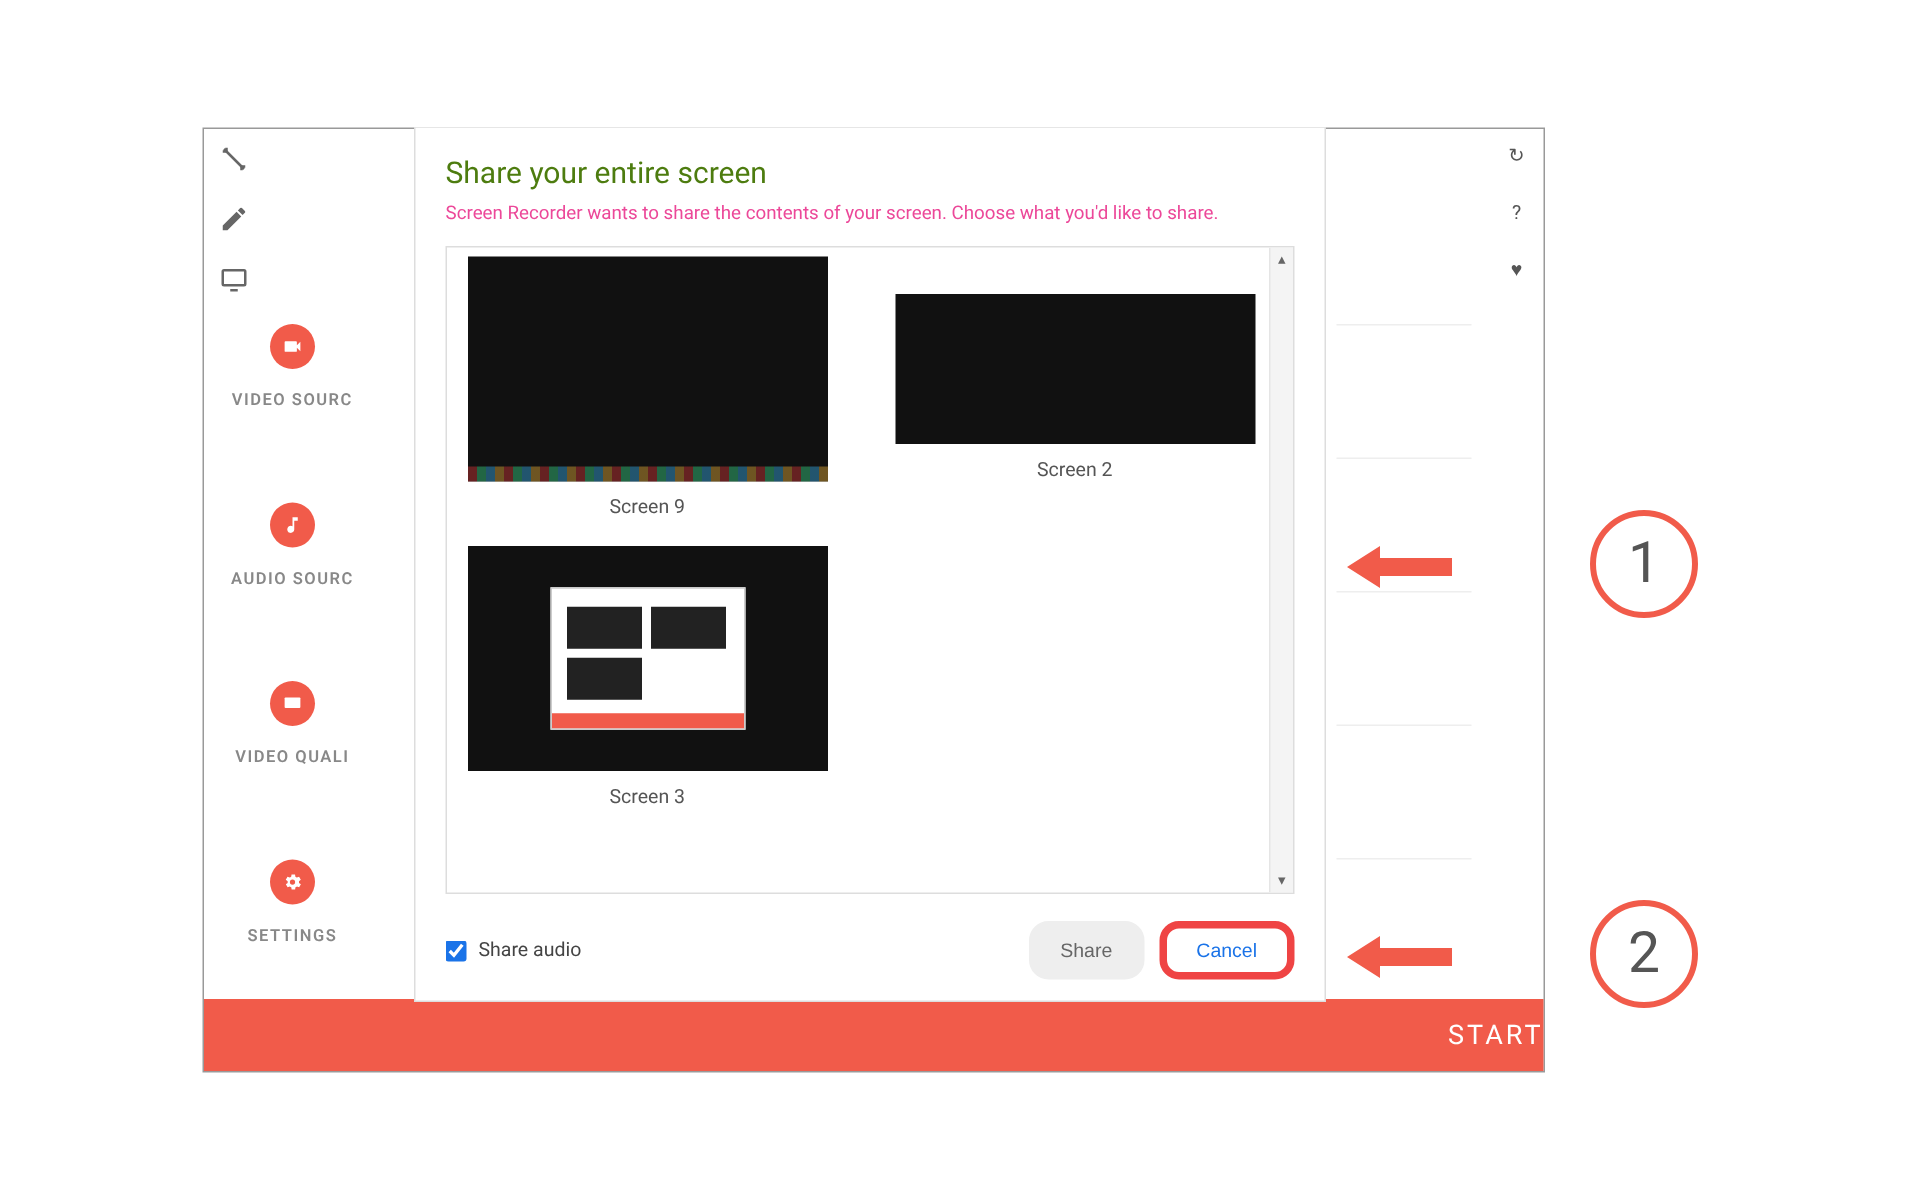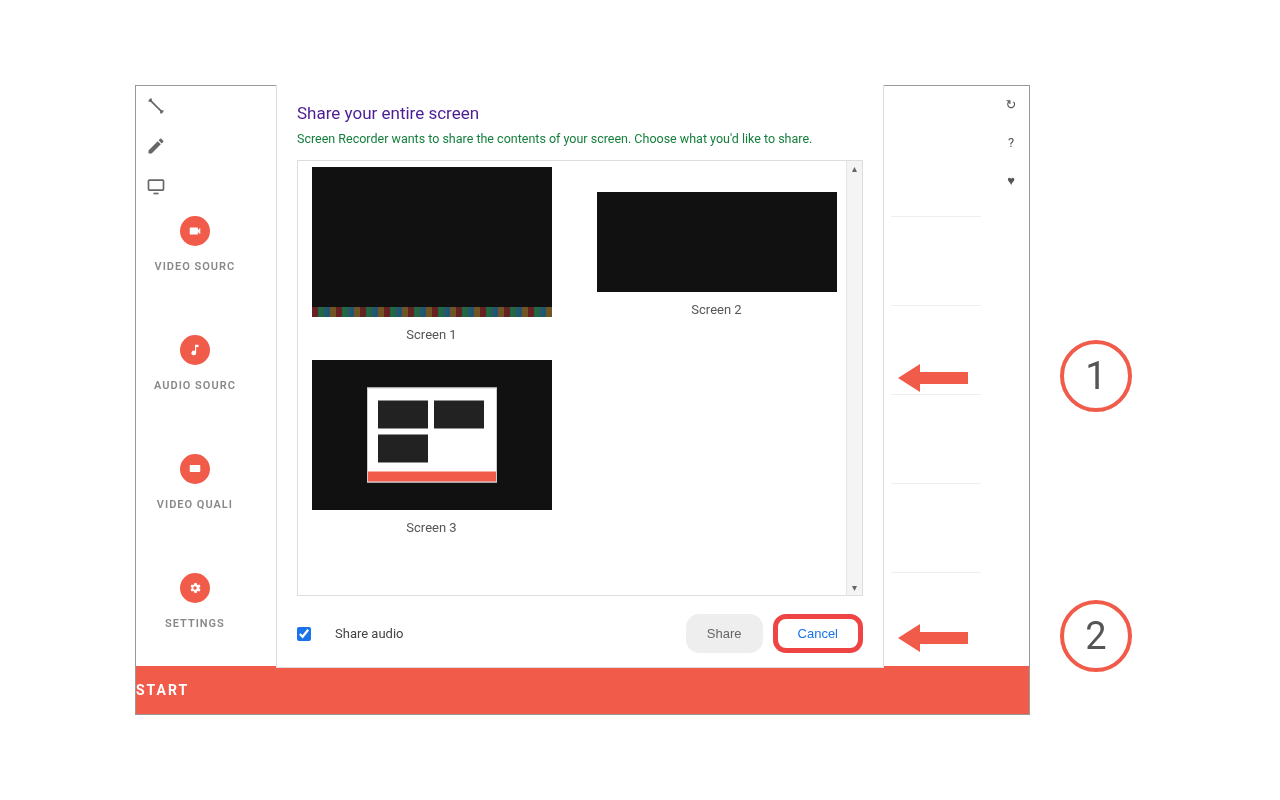--- a/index.html
+++ b/index.html
@@ -77,24 +77,24 @@
     gap: 22px;
     align-items: center;
   }
   .tr-icon { width: 16px; height: 16px; color: #555; font-size: 13px; display:flex;align-items:center;justify-content:center;}
   .start-bar {
     height: 48px;
     background: #f15b4a;
     color: #fff;
     display: flex;
     align-items: center;
-    justify-content: flex-start;
-    font-size: 14px;
+    justify-content: flex-end;
+    font-size: 18px;
     letter-spacing: 2px;
-    font-weight: 700;
+    font-weight: 400;
     cursor: pointer;
   }
   .option-lines {
     position: absolute;
     right: 48px;
     top: 130px;
     width: 90px;
     display: flex; flex-direction: column; gap: 88px;
   }
   .opt-line { border-top: 1px solid #eee; height: 1px; }
@@ -106,22 +106,22 @@
     top: 85px;
     width: 608px;
     height: 583px;
     background: #fff;
     border: 1px solid #ddd;
     border-top: none;
     display: flex;
     flex-direction: column;
     padding: 18px 20px 14px 20px;
   }
-  .dialog-title { font-size: 17px; color: #4c1d95; font-weight: 400; margin-bottom: 8px; }
-  .dialog-desc { font-size: 12.5px; color: #15803d; margin-bottom: 14px; }
+  .dialog-title { font-size: 20px; color: #4d7c0f; font-weight: 400; margin-bottom: 8px; }
+  .dialog-desc { font-size: 12.5px; color: #ec4899; margin-bottom: 14px; }
   .preview-pane {
     flex: 1;
     border: 1px solid #ddd;
     position: relative;
     overflow: hidden;
     padding: 6px 18px 6px 6px;
   }
   .preview-grid {
     display: grid;
     grid-template-columns: 1fr 1fr;
@@ -157,21 +157,21 @@
     background:#f4f4f4; border-left:1px solid #e5e5e5;
     display:flex; flex-direction:column; align-items:center; justify-content:space-between;
   }
   .scroll-arrow { font-size:10px; color:#666; padding:2px 0; }
   .scroll-thumb { flex:1; margin:2px; background:#ccc; border-radius:2px; }
 
   .dialog-footer {
     display:flex; align-items:center; justify-content:space-between;
     padding-top: 18px;
   }
-  .share-audio { display:flex; align-items:center; gap:24px; font-size:13px; color:#444; }
+  .share-audio { display:flex; align-items:center; gap:8px; font-size:13px; color:#444; }
   .cb { width:14px; height:14px; accent-color:#1a73e8; }
   .dlg-actions { display:flex; gap:10px; }
   .btn {
     padding: 7px 20px; font-size: 13px; border-radius:13px; cursor:pointer;
   }
   .btn-share { background:#eee; color:#666; border:1px solid #eee; }
   .btn-cancel { background:#fff; color:#1a73e8; border:5px solid #ef4444; font-weight:500; }
 
   
   .arrow {
@@ -276,21 +276,21 @@
 <div class="dialog">
   <div class="dialog-title">Share your entire screen</div>
   <div class="dialog-desc">Screen Recorder wants to share the contents of your screen. Choose what you'd like to share.</div>
 
   <div class="preview-pane">
     <div class="preview-grid">
       <div class="screen-tile">
         <div class="thumb">
           <div class="thumb-1-taskbar"></div>
         </div>
-        <div class="tile-label">Screen 1</div>
+        <div class="tile-label">Screen 9</div>
       </div>
       <div class="screen-tile">
         <div class="thumb thumb-2"></div>
         <div class="tile-label">Screen 2</div>
       </div>
       <div class="screen-tile">
         <div class="thumb">
           <div class="thumb-3-inner"></div>
         </div>
         <div class="tile-label">Screen 3</div>

